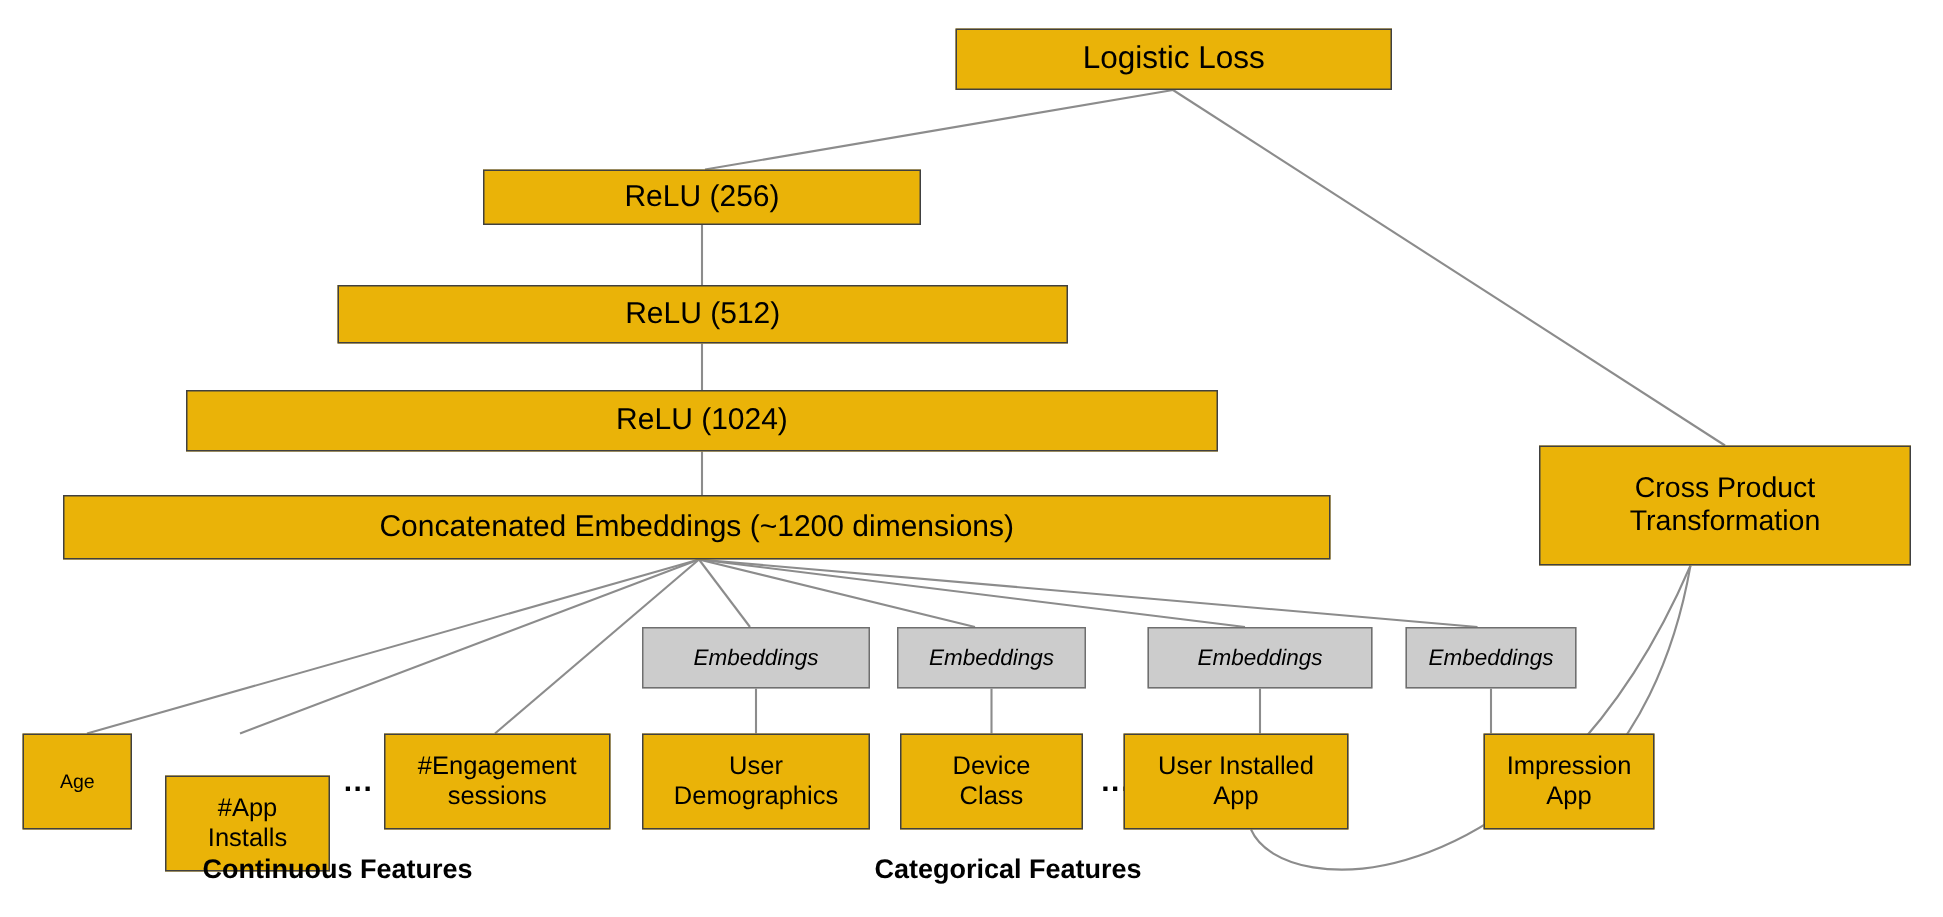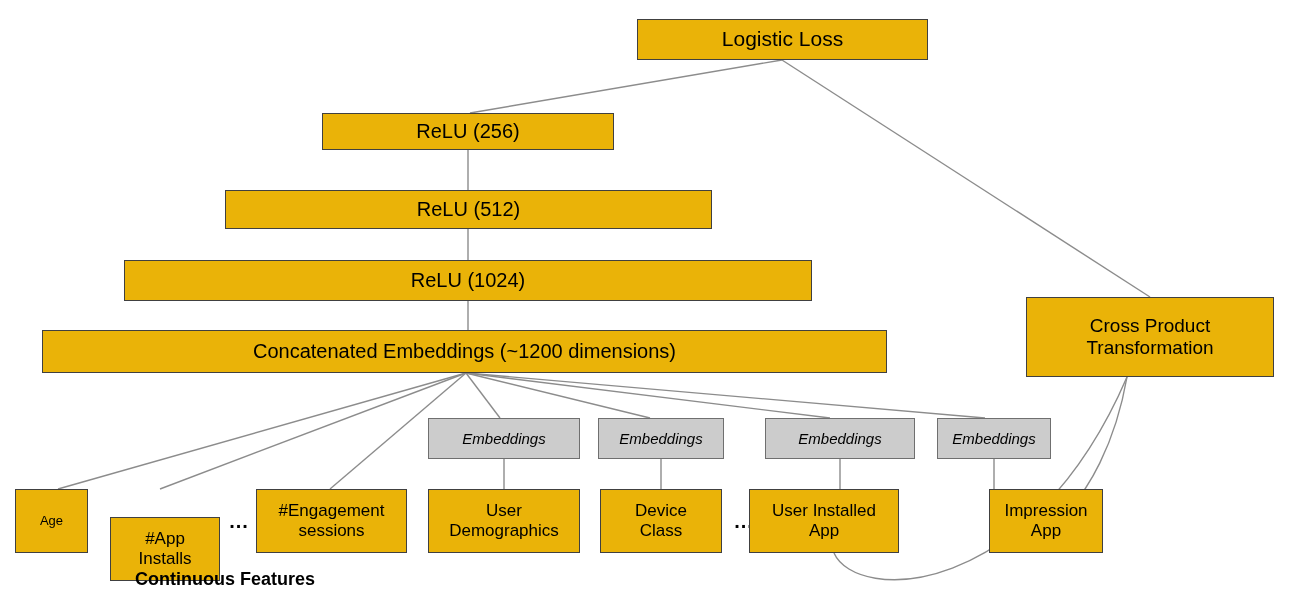--- a/index.html
+++ b/index.html
@@ -198,14 +198,15 @@
   <div class="node" id="n-user-inst">
     <span class="nlabel">User Installed
 App</span>
   </div>
   <div class="node" id="n-impression">
     <span class="nlabel">Impression
 App</span>
   </div>
 
   <div class="caption" id="cap-continuous">Continuous Features</div>
+  <div class="caption" id="cap-categorical">Categorical Features</div>
 
 </div>
 
 </body></html>

